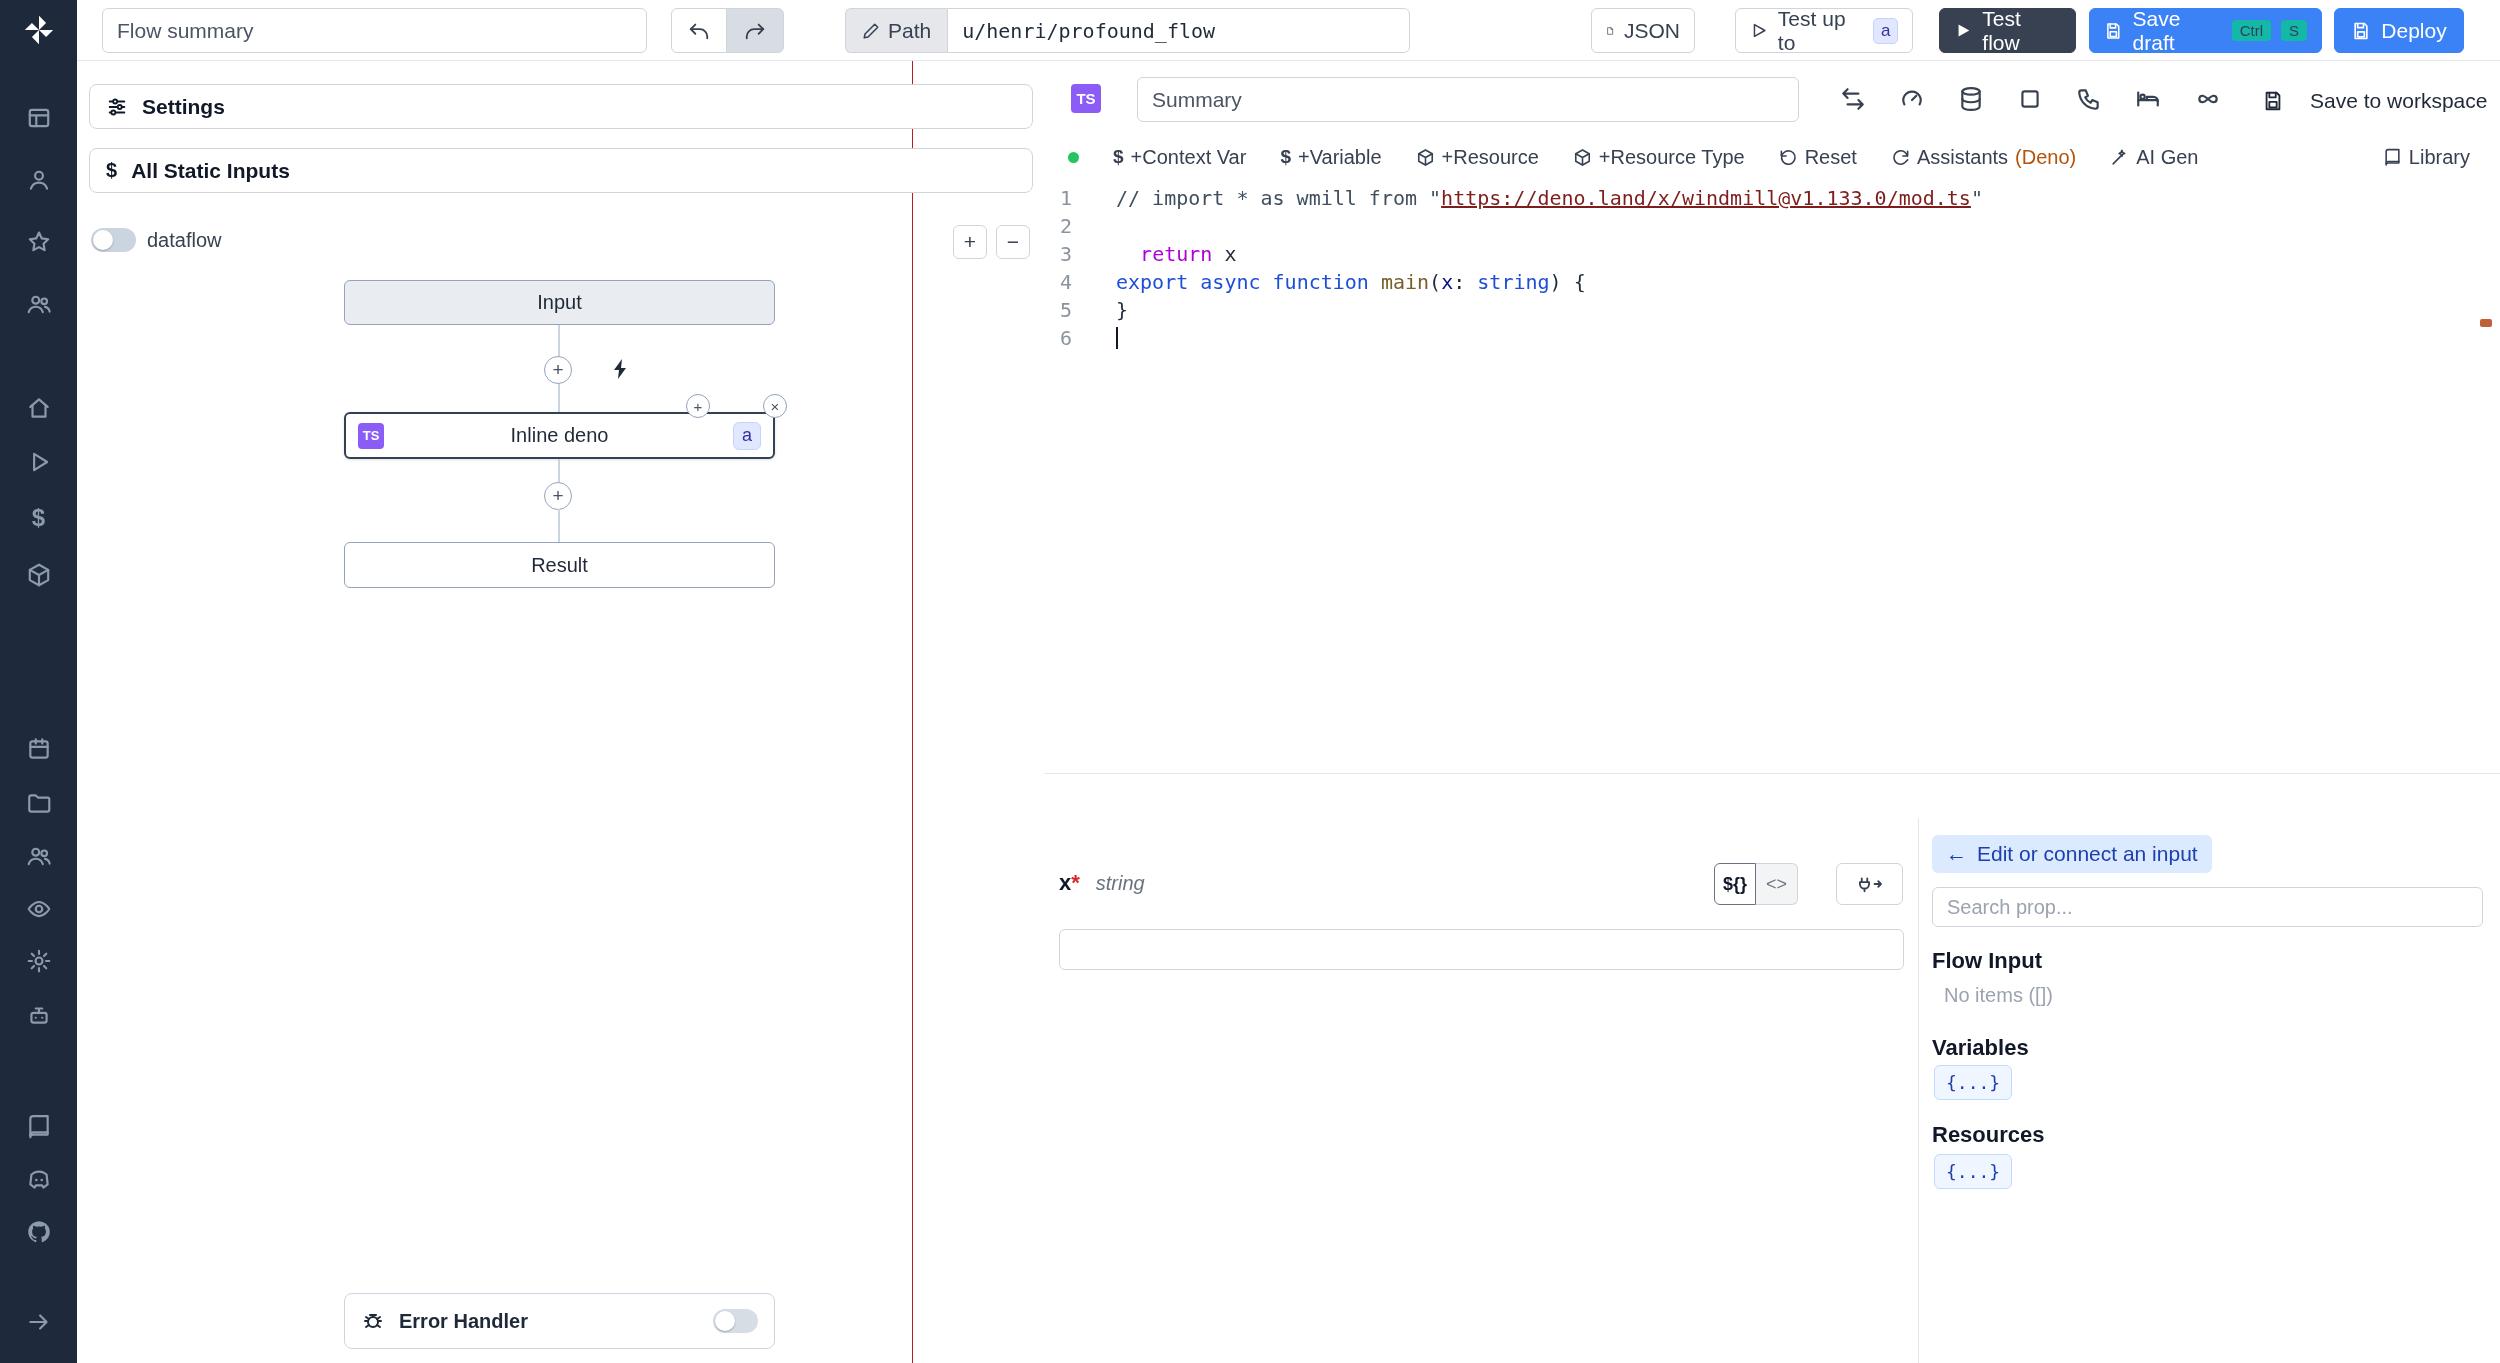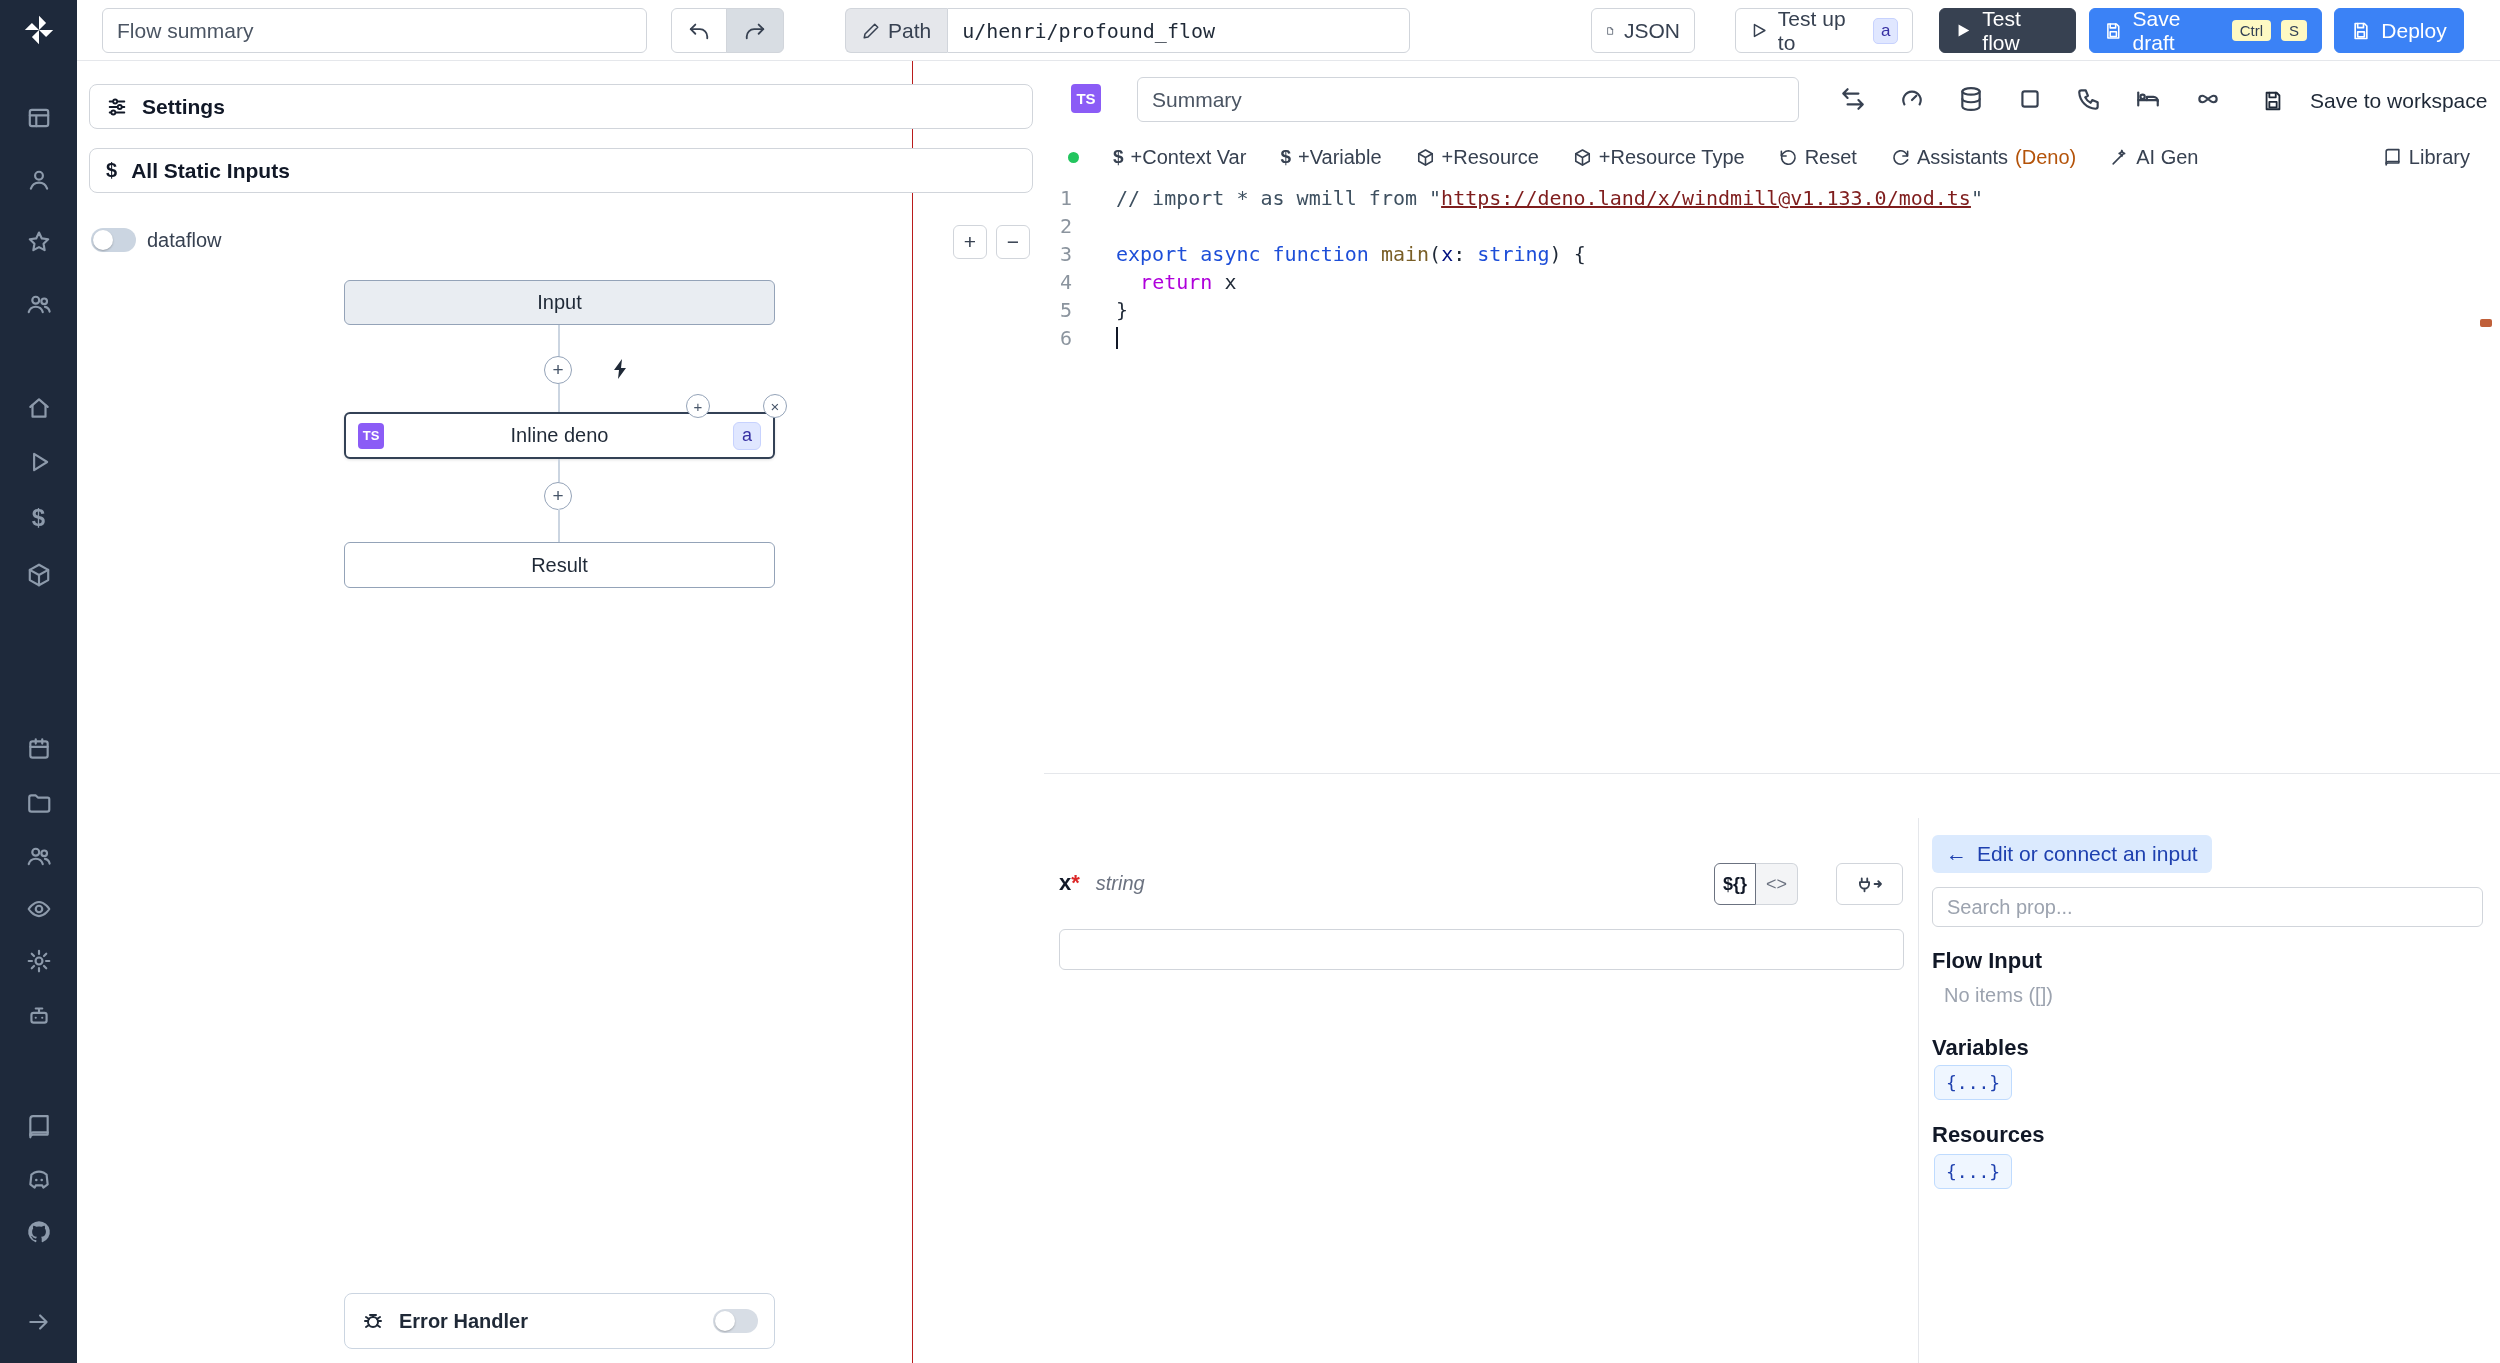--- a/index.html
+++ b/index.html
@@ -17,21 +17,21 @@
   
   .topbar{position:absolute;left:77px;top:0;width:2423px;height:61px;background:#fff;border-bottom:1px solid #e5e7eb}
   .txt{border:1px solid #d1d5db;border-radius:6px;font-family:inherit;font-size:21px;color:#1f2937;
        padding:0 14px;outline:none;background:#fff}
   .txt::placeholder{color:#4b5563}
   .ph-light::placeholder{color:#9ca3af}
   .tb-btn{position:absolute;top:8px;height:45px;border:1px solid #d1d5db;border-radius:6px;background:#fff;
           display:flex;align-items:center;justify-content:center;gap:10px;padding:0 14px;font-size:21px;color:#374151;cursor:pointer}
   .tb-btn.primary{background:#3b82f6;border-color:#3b82f6;color:#fff}
   .tb-btn.dark{background:#374151;border-color:#374151;color:#fff}
-  .kbd{background:#fef9c3;color:#334155;border-radius:4px;font-size:15px;padding:3px 8px;line-height:1}
+  .kbd{background:#14b8a6;color:#334155;border-radius:4px;font-size:15px;padding:3px 8px;line-height:1}
   .mini-badge{width:26px;height:26px;border-radius:5px;background:#e0e7ff;border:1px solid #c7d2fe;color:#3730a3;
               display:flex;align-items:center;justify-content:center;font-size:17px}
   .path-pill{height:45px;background:#e5e7eb;border:1px solid #d1d5db;border-right:none;border-radius:6px 0 0 6px;
              display:flex;align-items:center;gap:8px;padding:0 16px;font-size:21px;color:#374151;cursor:pointer}
   .mono{font-family:"DejaVu Sans Mono",monospace}
 
   
   .flow-panel{position:absolute;left:77px;top:61px;width:836px;height:1302px;background:#fff;border-right:1px solid #b91c1c}
   .bar-btn{position:absolute;left:12px;width:944px;height:45px;border:1px solid #d1d5db;border-radius:8px;background:#fff;
            display:flex;align-items:center;gap:14px;padding:0 16px;font-size:21px;font-weight:600;color:#111827;cursor:pointer}
@@ -454,22 +454,22 @@
           <div class="ln">1</div>
           <div class="ln">2</div>
           <div class="ln">3</div>
           <div class="ln">4</div>
           <div class="ln">5</div>
           <div class="ln">6</div>
         </div>
       <div class="lines">
           <div class="cl"><span class="tk-cmt">// import * as wmill from "</span><span class="tk-lnk">https://deno.land/x/windmill@v1.133.0/mod.ts</span><span class="tk-cmt">"</span></div>
           <div class="cl"></div>
+          <div class="cl"><span class="tk-pl">  </span><span class="tk-ctl">return</span><span class="tk-pl"> x</span></div>
           <div class="cl"><span class="tk-kw">export</span><span class="tk-pl"> </span><span class="tk-kw">async</span><span class="tk-pl"> </span><span class="tk-kw">function</span><span class="tk-pl"> </span><span class="tk-fn">main</span><span class="tk-pl">(</span><span class="tk-par">x</span><span class="tk-pl">: </span><span class="tk-ty">string</span><span class="tk-pl">) {</span></div>
-          <div class="cl"><span class="tk-pl">  </span><span class="tk-ctl">return</span><span class="tk-pl"> x</span></div>
           <div class="cl"><span class="tk-pl">}</span></div>
           <div class="cl"><span class="caret"></span></div>
         </div>
     </div>
     <div class="ruler-mark"></div>
   </div>
 
   <div class="bottom">
     <div class="bottom-body">
 

